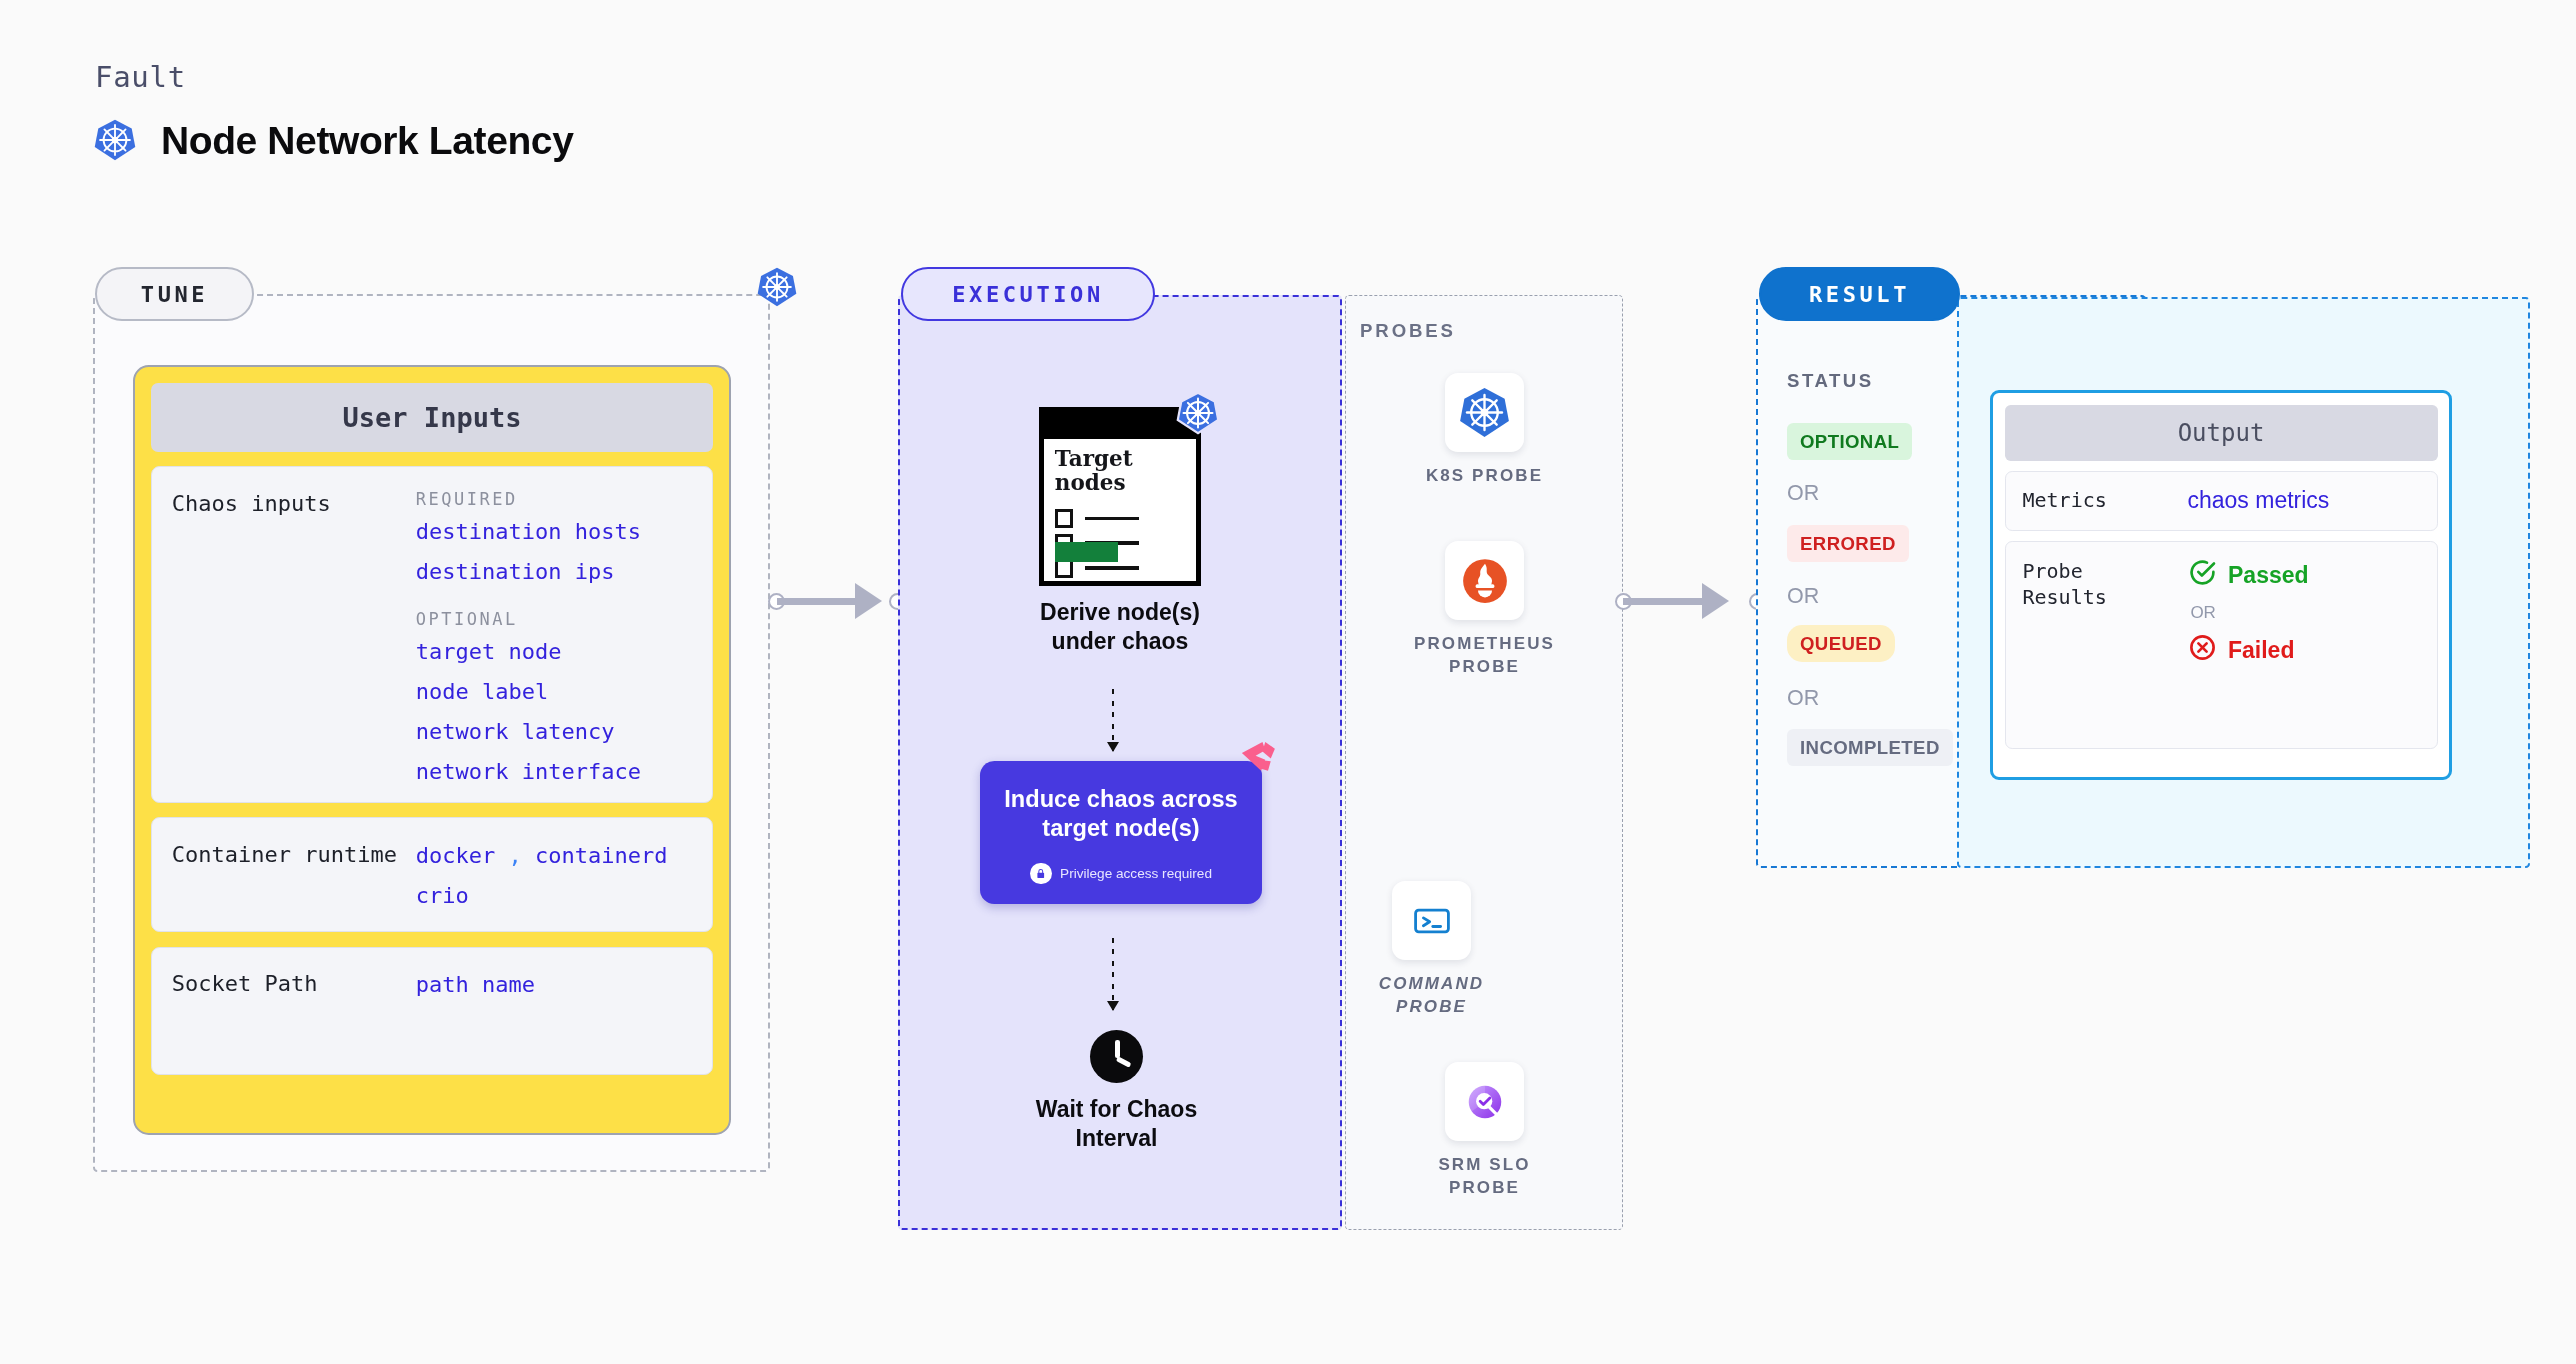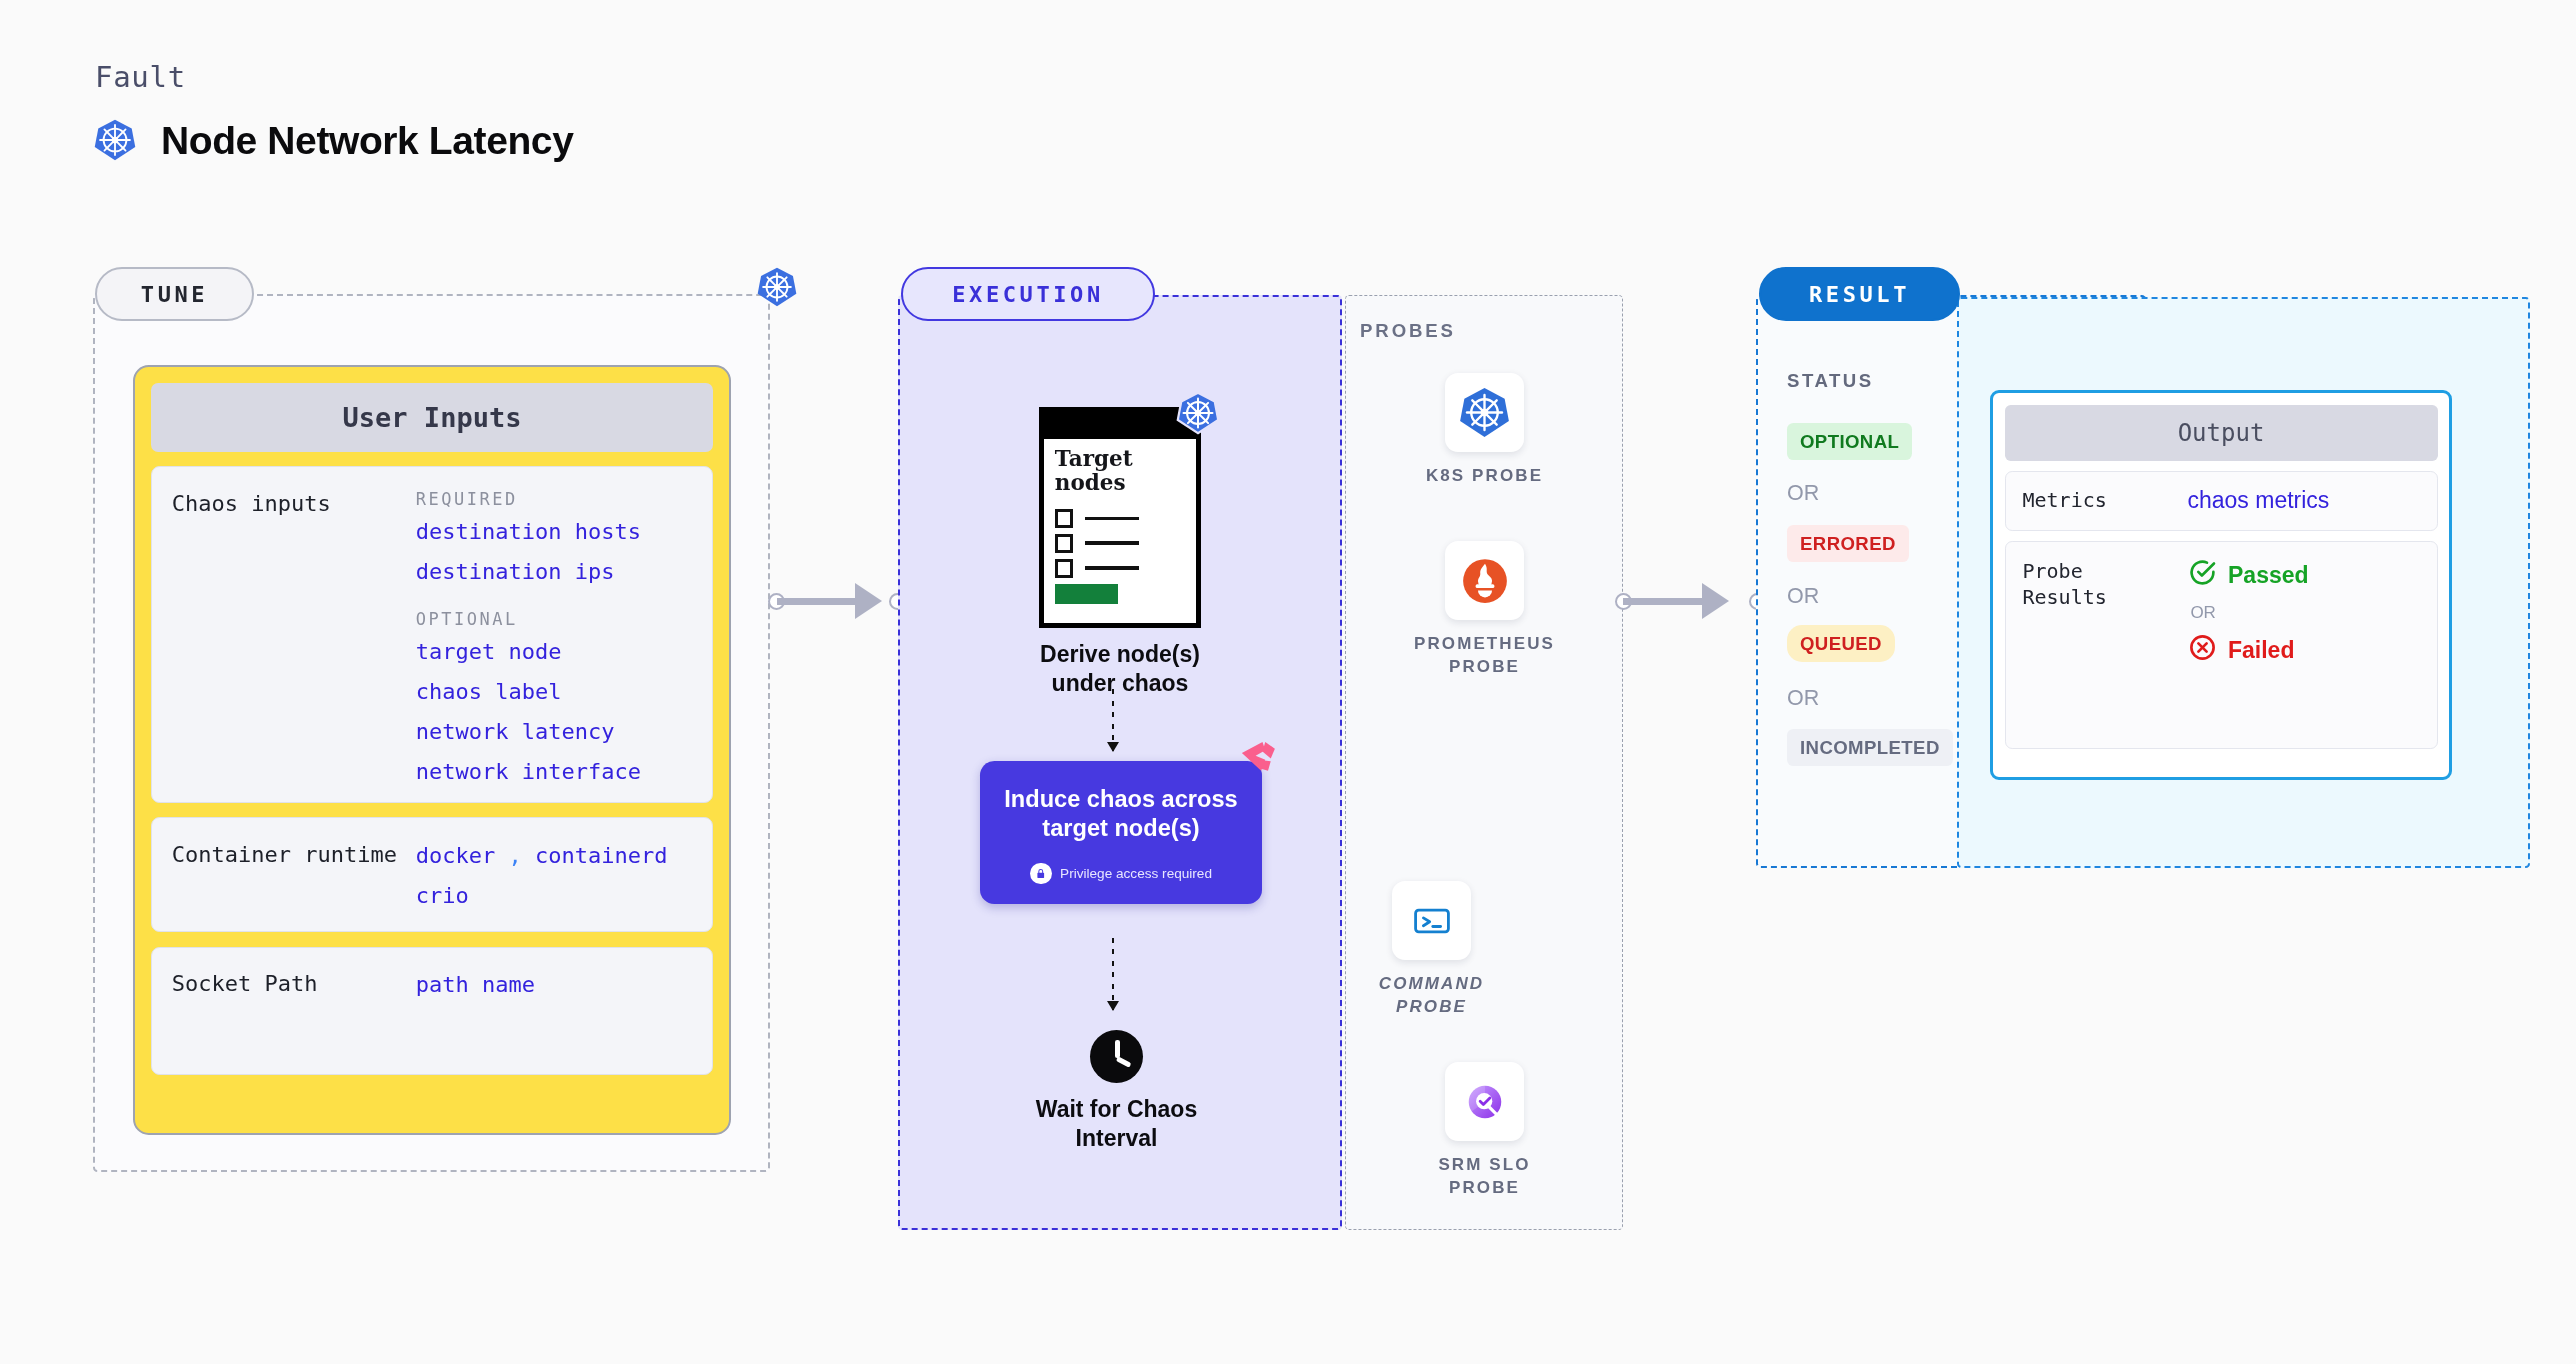--- a/index.html
+++ b/index.html
@@ -84,21 +84,21 @@
   }
   .probe-label {
     margin-top: 13px; text-align: center; font-size: 17px; font-weight: bold;
     color: #656b80; letter-spacing: 2.1px; line-height: 1.35;
   }
 
   
   .flow-node { position: absolute; display: flex; flex-direction: column; align-items: center; }
   .node-caption { margin-top: 11.5px; text-align: center; font-size: 23px; font-weight: bold; color: #0c0c10; line-height: 1.28; }
 
-  .doc-icon { width: 162px; height: 221px; position: relative; }
+  .doc-icon { width: 162px; height: 179px; position: relative; }
   .doc-body { position: absolute; inset: 0; background: #fff; border: 5px solid #000; }
   .doc-topbar { position: absolute; left: 0; right: 0; top: 0; height: 31.5px; background: #000; }
   .doc-title { position: absolute; left: 15.8px; top: 40px; font-family: "DejaVu Serif", serif;
                font-weight: bold; font-size: 21.5px; line-height: 1.12; color: #15161a; }
   .doc-rows { position: absolute; left: 15.8px; top: 102px; }
   .doc-row { display: flex; align-items: center; gap: 11.5px; margin-bottom: 6.4px; }
   .doc-check { width: 18.6px; height: 18.6px; border: 3.6px solid #111; background: #fff; }
   .doc-line { width: 54px; height: 3.6px; background: #111; }
   .doc-green { position: absolute; left: 15.8px; bottom: 24px; width: 63px; height: 20px; background: #13803b; }
   .k8s-badge-doc { position: absolute; right: -18.6px; top: -15.8px; }
@@ -224,21 +224,21 @@
 
     <div class="sub-card" style="height:337px;">
       <div class="sub-label">Chaos inputs</div>
       <div class="sub-values">
         <div class="grp-title">REQUIRED</div>
         <div class="val">destination hosts</div>
         <div class="val">destination ips</div>
         <div class="spacer-gap"></div>
         <div class="grp-title">OPTIONAL</div>
         <div class="val">target node</div>
-        <div class="val">chaos label</div>
+        <div class="val">node label</div>
         <div class="val">network latency</div>
         <div class="val last">network interface</div>
       </div>
     </div>
 
     <div class="sub-card" style="height:115px;">
       <div class="sub-label">Container runtime</div>
       <div class="sub-values" style="padding-top:4.3px;">
         <div class="val">
           <span>docker</span>

